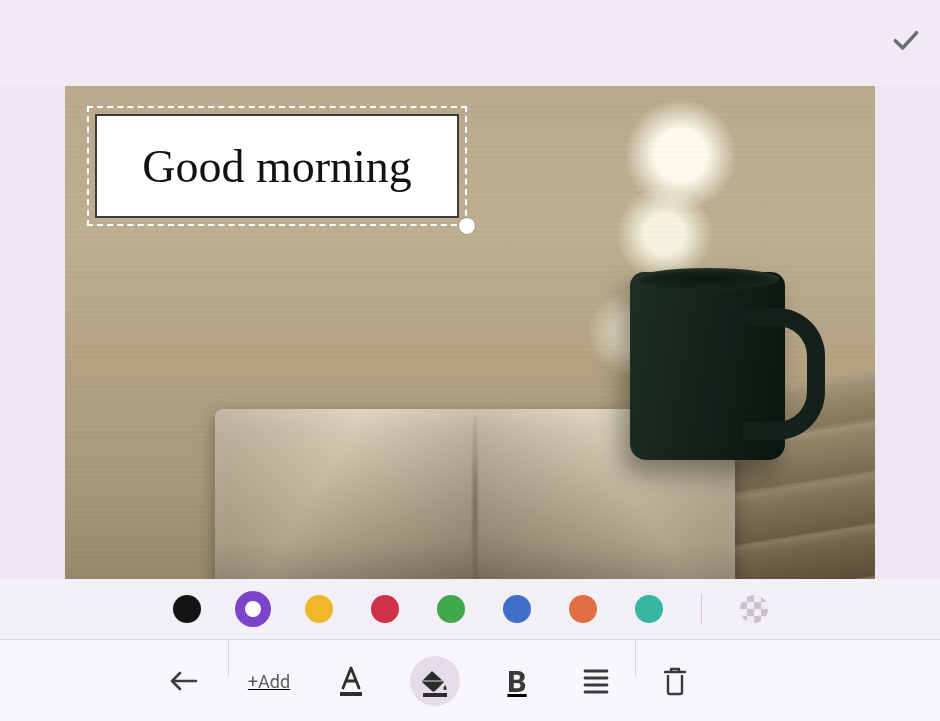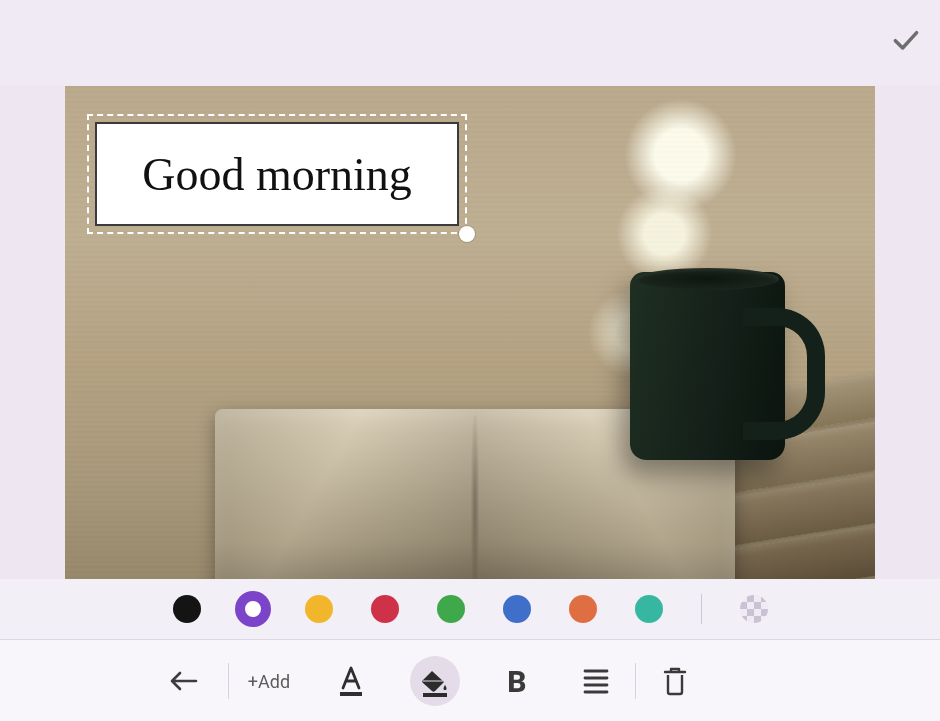--- a/index.html
+++ b/index.html
@@ -157,21 +157,21 @@
     height: 96px;
     border: 18px solid #14211a;
     border-left: none;
     border-radius: 0 48px 48px 0;
   }
 
   
   .text-box-wrap {
     position: absolute;
     left: 22px;
-    top: 28px;
+    top: 20px;
     width: 380px;
     height: 120px;
     text-decoration: underline;
   }
   .text-selection {
     position: absolute;
     inset: 0;
     border: 2px dashed #fff;
   }
   .text-box {
@@ -238,21 +238,21 @@
       conic-gradient(#c9c2d2 0 25%, #efeaf3 0 50%, #c9c2d2 0 75%, #efeaf3 0 100%);
     background-size: 14px 14px;
   }
 
   
   .toolbar {
     position: relative;
     height: 82px;
     background: #f8f6fa;
     display: flex;
-    align-items: center;
+    text-decoration: underline;
   }
   .tb-btn {
     display: flex;
     align-items: center;
     justify-content: center;
     cursor: pointer;
     color: #3a3a3a;
     height: 100%;
     position: relative;
   }

